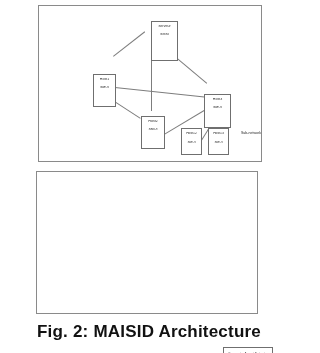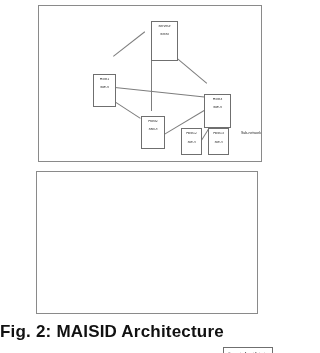--- a/index.html
+++ b/index.html
@@ -71,20 +71,21 @@
   #m-gen{left:186px;top:175px;width:50px;height:45px;}
   #m-gen .gtitle{
     font-size:3.5px;line-height:1.3;color:#2b2b2b;
     text-align:center;margin-top:4px;width:100%;
     padding:0 2px;box-sizing:border-box;
   }
 
   
   #caption{
     position:absolute;left:0;top:322px;width:298px;
+    text-align:center;
     font-family:"Liberation Sans",sans-serif;
     font-weight:bold;font-size:17px;color:#111111;
     letter-spacing:.2px;
   }
 </style>
 </head>
 <body>
 
 <div class="figure">
 

